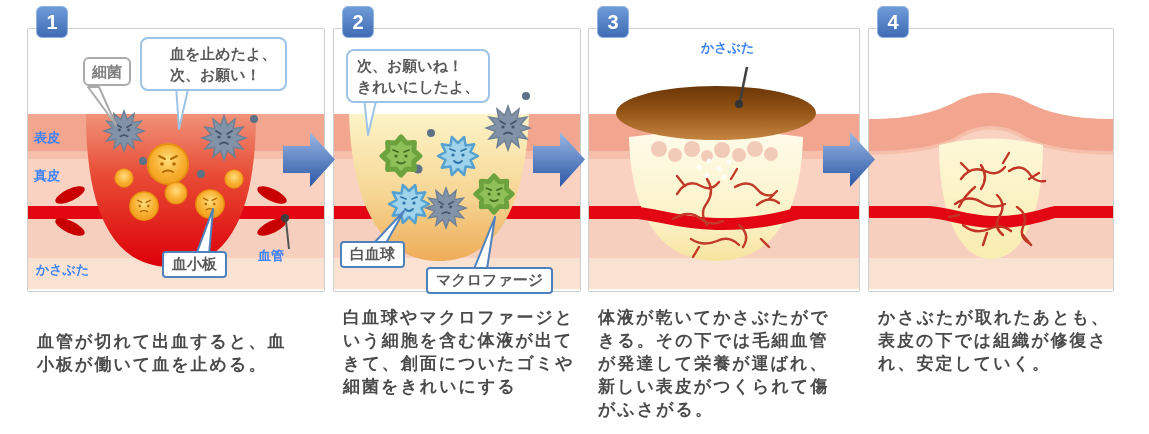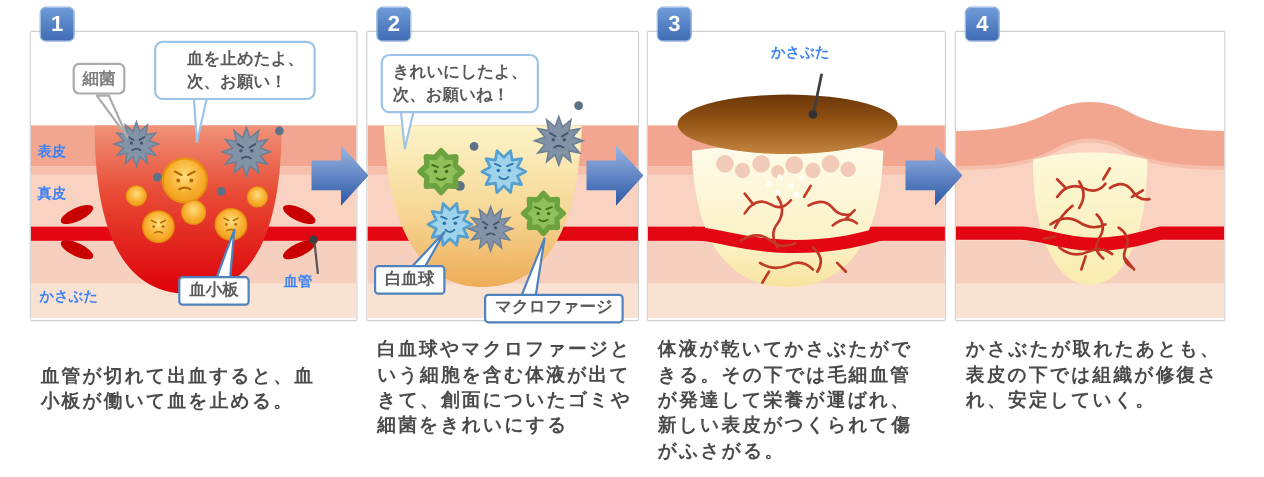--- a/index.html
+++ b/index.html
@@ -164,21 +164,21 @@
         <use href="#sym-platelet-face" xlink:href="#sym-platelet-face" x="99" y="160" width="34" height="34"></use>
         <use href="#sym-platelet-face" xlink:href="#sym-platelet-face" x="165" y="158" width="34" height="34"></use>
         <g>
           <polygon points="148,56 161,56 151,100" fill="#fff" stroke="#9DC3E6" stroke-width="2" stroke-linejoin="round"></polygon>
           <polygon points="60,58 71,58 88,96" fill="#fff" stroke="#ABABAB" stroke-width="2" stroke-linejoin="round"></polygon>
           <polygon points="168,226 181,226 185,180" fill="#fff" stroke="#4F81BD" stroke-width="2" stroke-linejoin="round"></polygon>
           <path d="M258,192 L261,220" stroke="#555" stroke-width="2" fill="none"></path>
           <circle cx="257" cy="189" r="4" fill="#3F3F3F"></circle>
         </g>
       </svg>
-      <div class="speech gray" style="left:38px;top:28px;text-align:center;">
+      <div class="speech gray" style="left:55px;top:28px;text-align:center;">
         <span>細菌</span>
       </div>
       <div class="speech" style="left:112px;top:8px;padding-left:28px;">
         <div>血を止めたよ、</div>
         <div>次、お願い！</div>
       </div>
       <div class="skin-label" style="left:6px;top:100px;">表皮</div>
       <div class="skin-label" style="left:6px;top:138px;">真皮</div>
       <div class="skin-label" style="left:8px;top:232px;">かさぶた</div>
       <div class="tag" style="left:134px;top:222px;">血小板</div>
@@ -211,25 +211,25 @@
         <use href="#sym-wbc" xlink:href="#sym-wbc" x="51" y="151" width="48" height="48"></use>
         <use href="#sym-bact" xlink:href="#sym-bact" x="90" y="157" width="44" height="44"></use>
         <use href="#sym-mac" xlink:href="#sym-mac" x="137" y="142" width="46" height="46"></use>
         <g>
           <polygon points="30,68 43,68 34,106" fill="#fff" stroke="#9DC3E6" stroke-width="2" stroke-linejoin="round"></polygon>
           <polygon points="40,214 52,214 70,182" fill="#fff" stroke="#4F81BD" stroke-width="2" stroke-linejoin="round"></polygon>
           <polygon points="140,240 153,240 161,188" fill="#fff" stroke="#4F81BD" stroke-width="2" stroke-linejoin="round"></polygon>
         </g>
       </svg>
       <div class="speech" style="left:12px;top:20px;">
+        <div>次、お願いね！</div>
         <div>きれいにしたよ、</div>
-        <div>次、お願いね！</div>
       </div>
       <div class="tag" style="left:6px;top:212px;">白血球</div>
-      <div class="tag" style="left:92px;top:238px;margin-left:14px;">マクロファージ</div>
+      <div class="tag" style="left:92px;top:238px;">マクロファージ</div>
       <div class="badge">2</div>
     </div>
     <p class="caption" style="width:238px;">白血球やマクロファージという細胞を含む体液が出てきて、創面についたゴミや細菌をきれいにする</p>
   </section>
 
   <section class="panel" style="left:588px;width:270px;">
     <div class="panel-box" style="width:270px;">
       <svg class="scene" width="270" height="260" viewBox="0 0 270 260">
         <g>
           <rect x="0" y="85" width="270" height="37" fill="#F2A68F"></rect>

